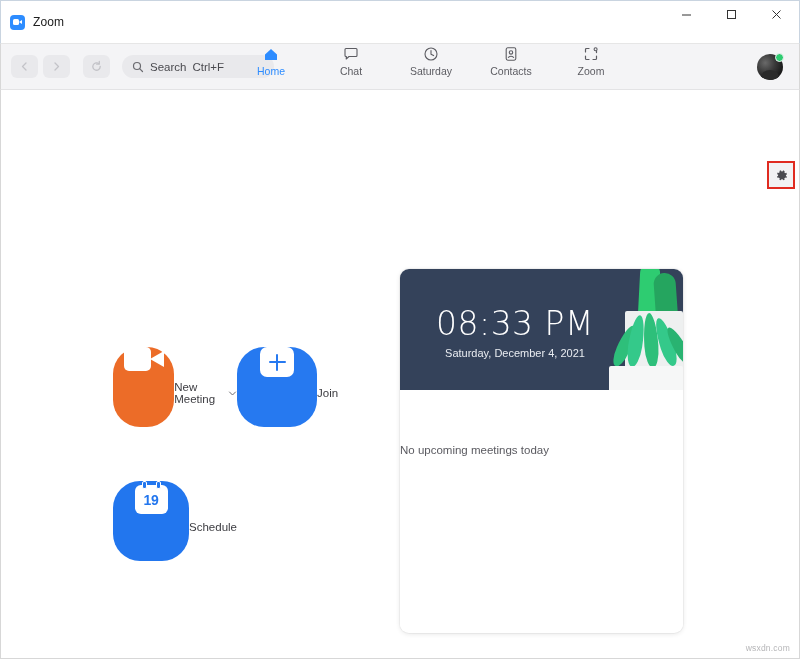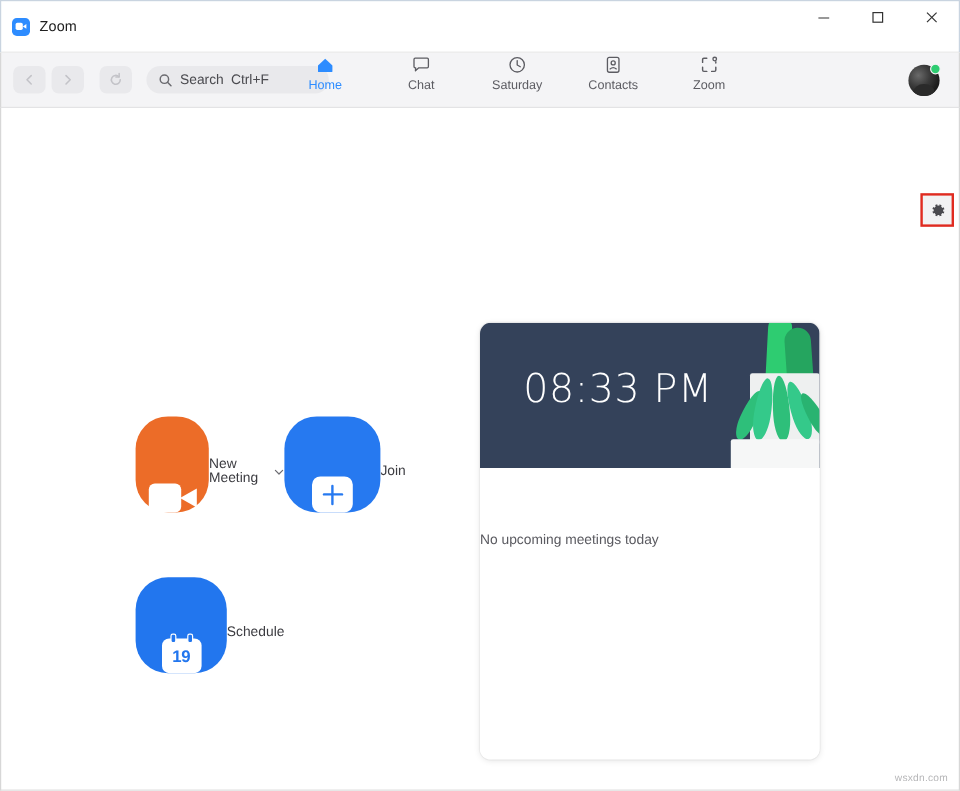--- a/index.html
+++ b/index.html
@@ -253,21 +253,21 @@
   }
   .action {
     display: flex;
     align-items: center;
   }
   .tile {
     width: 80px;
     height: 80px;
     border-radius: 27px;
     display: flex;
-    align-items: flex-end;
+    align-items: flex-start;
     justify-content: center;
   }
   .tile.orange { background: #EC6C28; }
   .tile.blue { background: #2679F0; }
   .tile.blue2 { background: #2276EE; }
 
   .action-label-row {
     margin-top: 12px;
     display: flex;
     align-items: center;
@@ -718,20 +718,21 @@
           <span class="action-label">Schedule</span>
         </div>
       </div>
 
 
     </div>
 
     <div class="meet-card">
       <div class="card-header">
         <div class="clock-time">08:33 PM</div>
+        <div class="clock-date">Saturday, December 4, 2021</div>
         <div class="plant">
           <div class="leaf tall1"></div>
           <div class="leaf tall2"></div>
           <div class="pot-top"></div>
           <div class="leaf bl1"></div>
           <div class="leaf bl2"></div>
           <div class="leaf bl3"></div>
           <div class="leaf bl4"></div>
           <div class="leaf bl5"></div>
           <div class="pot-base"></div>

